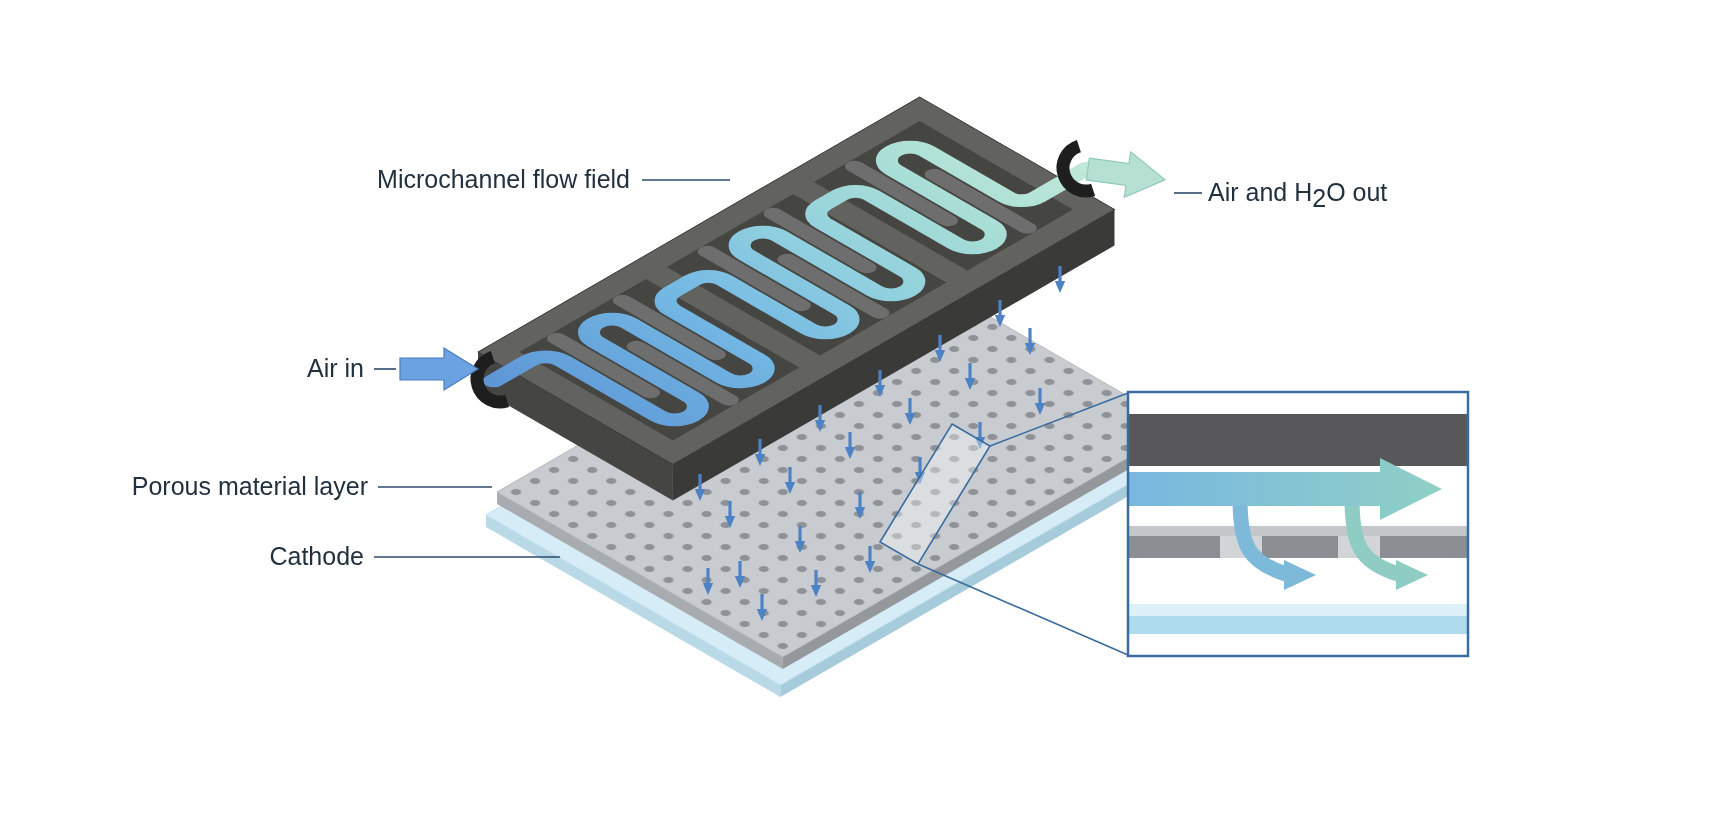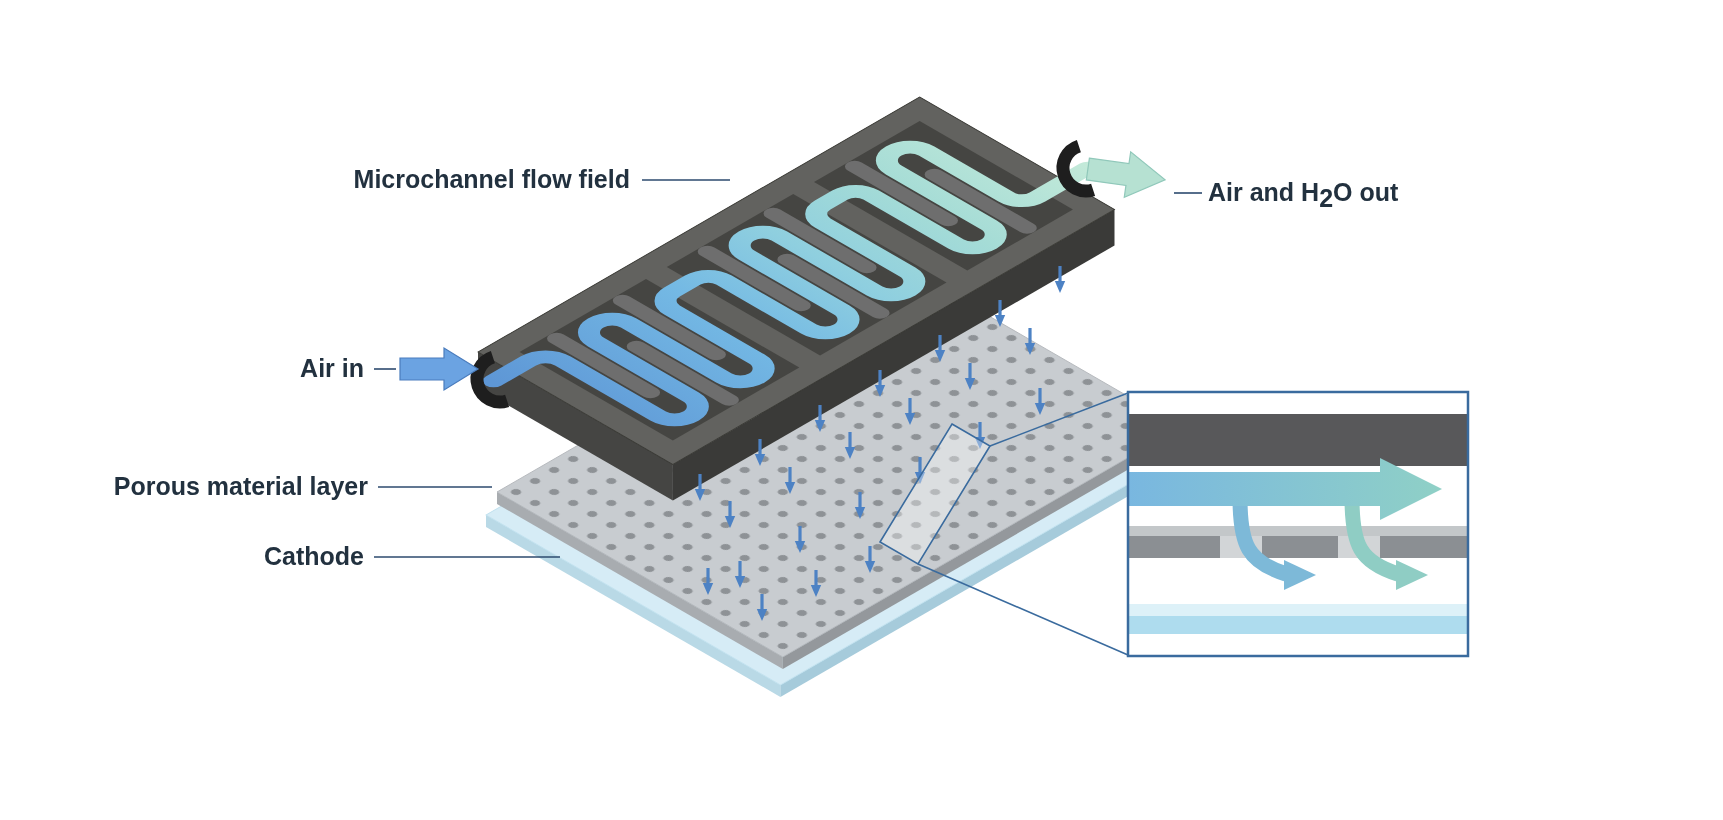--- a/index.html
+++ b/index.html
@@ -1,17 +1,17 @@
 <!DOCTYPE html>
 <html><head>
 <meta charset="utf-8">
 <style>
   html,body{margin:0;padding:0;background:#ffffff;}
   .stage{position:relative;width:1723px;height:820px;background:#ffffff;overflow:hidden;
-         font-family:"Liberation Sans", sans-serif;font-weight:bold;}
+         font-family:"Liberation Sans", sans-serif;}
   svg text{font-family:"Liberation Sans", sans-serif;fill:#22313f;font-size:25px;}
   .leader{stroke:#2c4a6e;stroke-width:1.6;}
 </style>
 </head>
 <body>
 
 <div class="stage">
 <svg width="1723" height="820" viewBox="0 0 1723 820">
   <defs>
     <linearGradient id="chanGrad" gradientUnits="userSpaceOnUse" x1="-20" y1="0" x2="545" y2="0">

